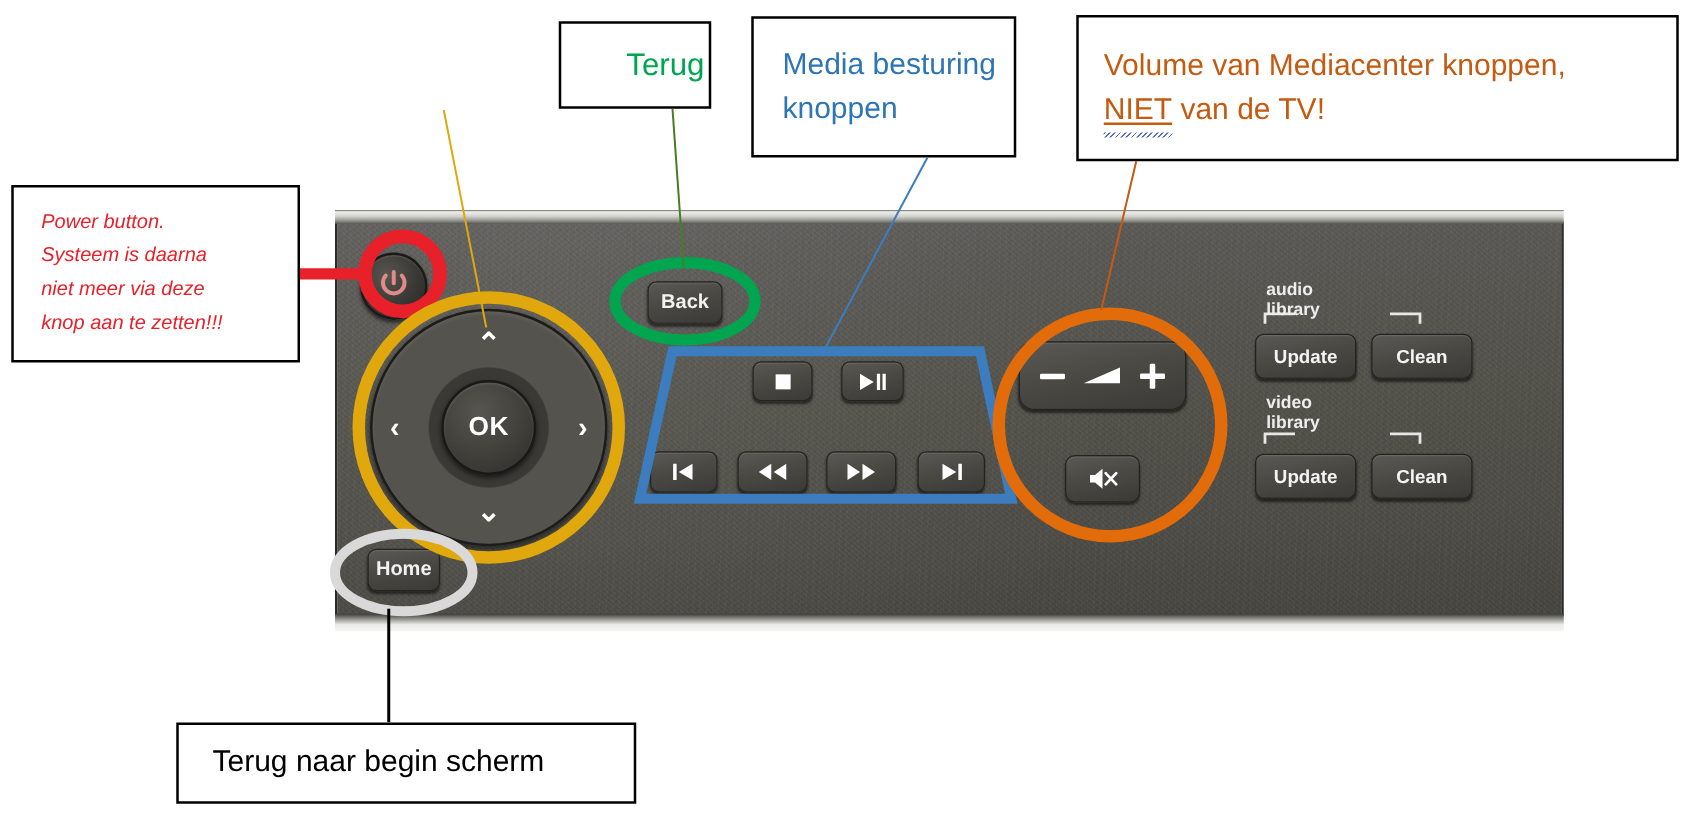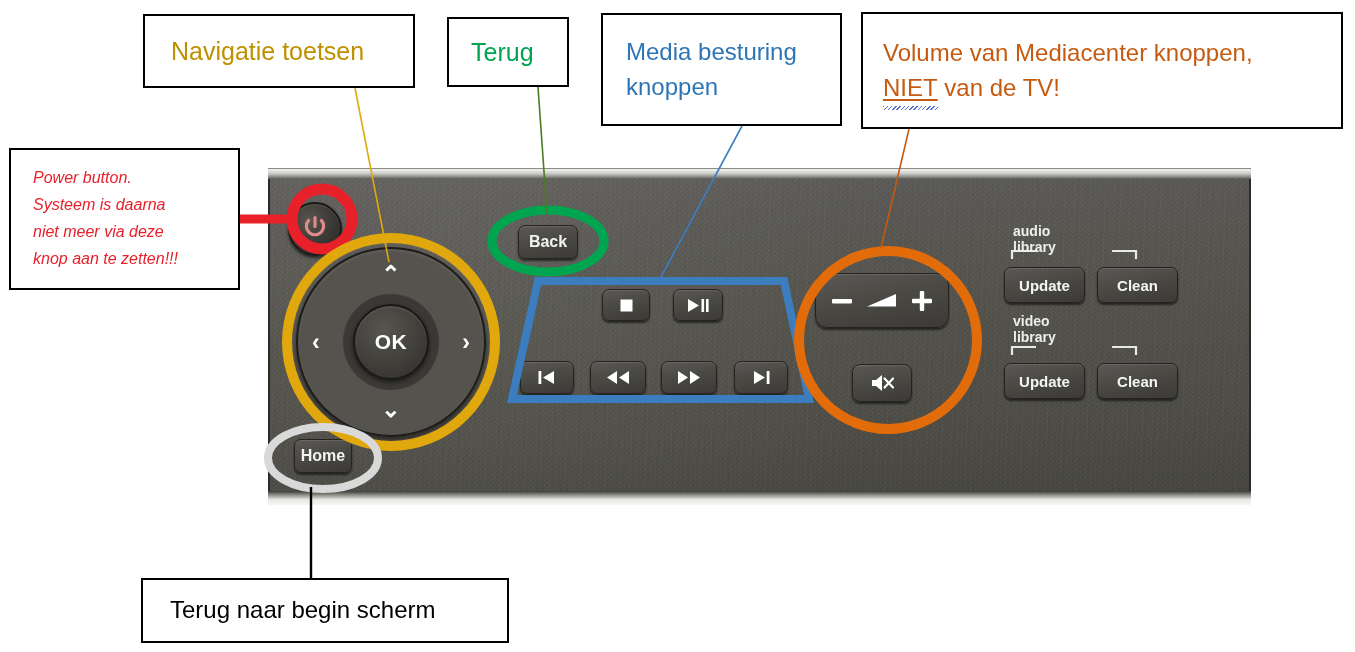--- a/index.html
+++ b/index.html
@@ -28,23 +28,23 @@
   }
   .callout .line {
     white-space: nowrap;
     line-height: 1.45;
   }
 
   #cal-nav { left: 143px; top: 14px; width: 272px; height: 74px; padding: 0 0 0 26px; }
   #cal-nav .line { color: #BF9000; font-size: 25px; }
 
   #cal-terug { left: 447px; top: 17px; width: 122px; height: 70px; padding: 0 0 0 22px; }
-  #cal-terug .line { color: #00A550; font-size: 25px; }
-
-  #cal-media { left: 601px; top: 13px; width: 241px; height: 113px; padding: 0 0 0 23px; }
+  #cal-terug .line { color: #00A550; font-size: 25px; margin-left: 30px; }
+
+  #cal-media { left: 601px; top: 13px; width: 212px; height: 113px; padding: 0 0 0 23px; }
   #cal-media .line { color: #2E75B6; font-size: 24px; }
 
   #cal-volume { left: 861px; top: 12px; width: 482px; height: 117px; padding: 0 0 0 20px; }
   #cal-volume .line { color: #C55A11; font-size: 24px; }
 
   #cal-power { left: 9px; top: 148px; width: 231px; height: 142px; padding: 0 0 0 22px; font-style: italic; }
   #cal-power .line { color: #E8202A; font-size: 16px; line-height: 1.68; }
 
   #cal-home { left: 141px; top: 578px; width: 368px; height: 65px; padding: 0 0 0 27px; }
   #cal-home .line { color: #000000; font-size: 24px; }
@@ -374,23 +374,20 @@
   </svg>
 
   <svg id="leaders" viewBox="0 0 1355 652">
     <line x1="355" y1="88" x2="389" y2="262" stroke="#E0A80D" stroke-width="1.6"></line>
     <line x1="538" y1="87" x2="547" y2="214" stroke="#4A7C23" stroke-width="1.6"></line>
     <line x1="742" y1="126" x2="661" y2="277" stroke="#3B7DBF" stroke-width="1.6"></line>
     <line x1="909" y1="129" x2="881" y2="248" stroke="#C55A11" stroke-width="1.6"></line>
     <line x1="311" y1="487" x2="311" y2="578" stroke="#000000" stroke-width="2.4"></line>
   </svg>
 
-  <div class="callout" id="cal-nav">
-    <span class="line">Navigatie toetsen</span>
-  </div>
 
   <div class="callout" id="cal-terug">
     <span class="line">Terug</span>
   </div>
 
   <div class="callout" id="cal-media">
     <span class="line">Media besturing</span>
     <span class="line">knoppen</span>
   </div>
 

